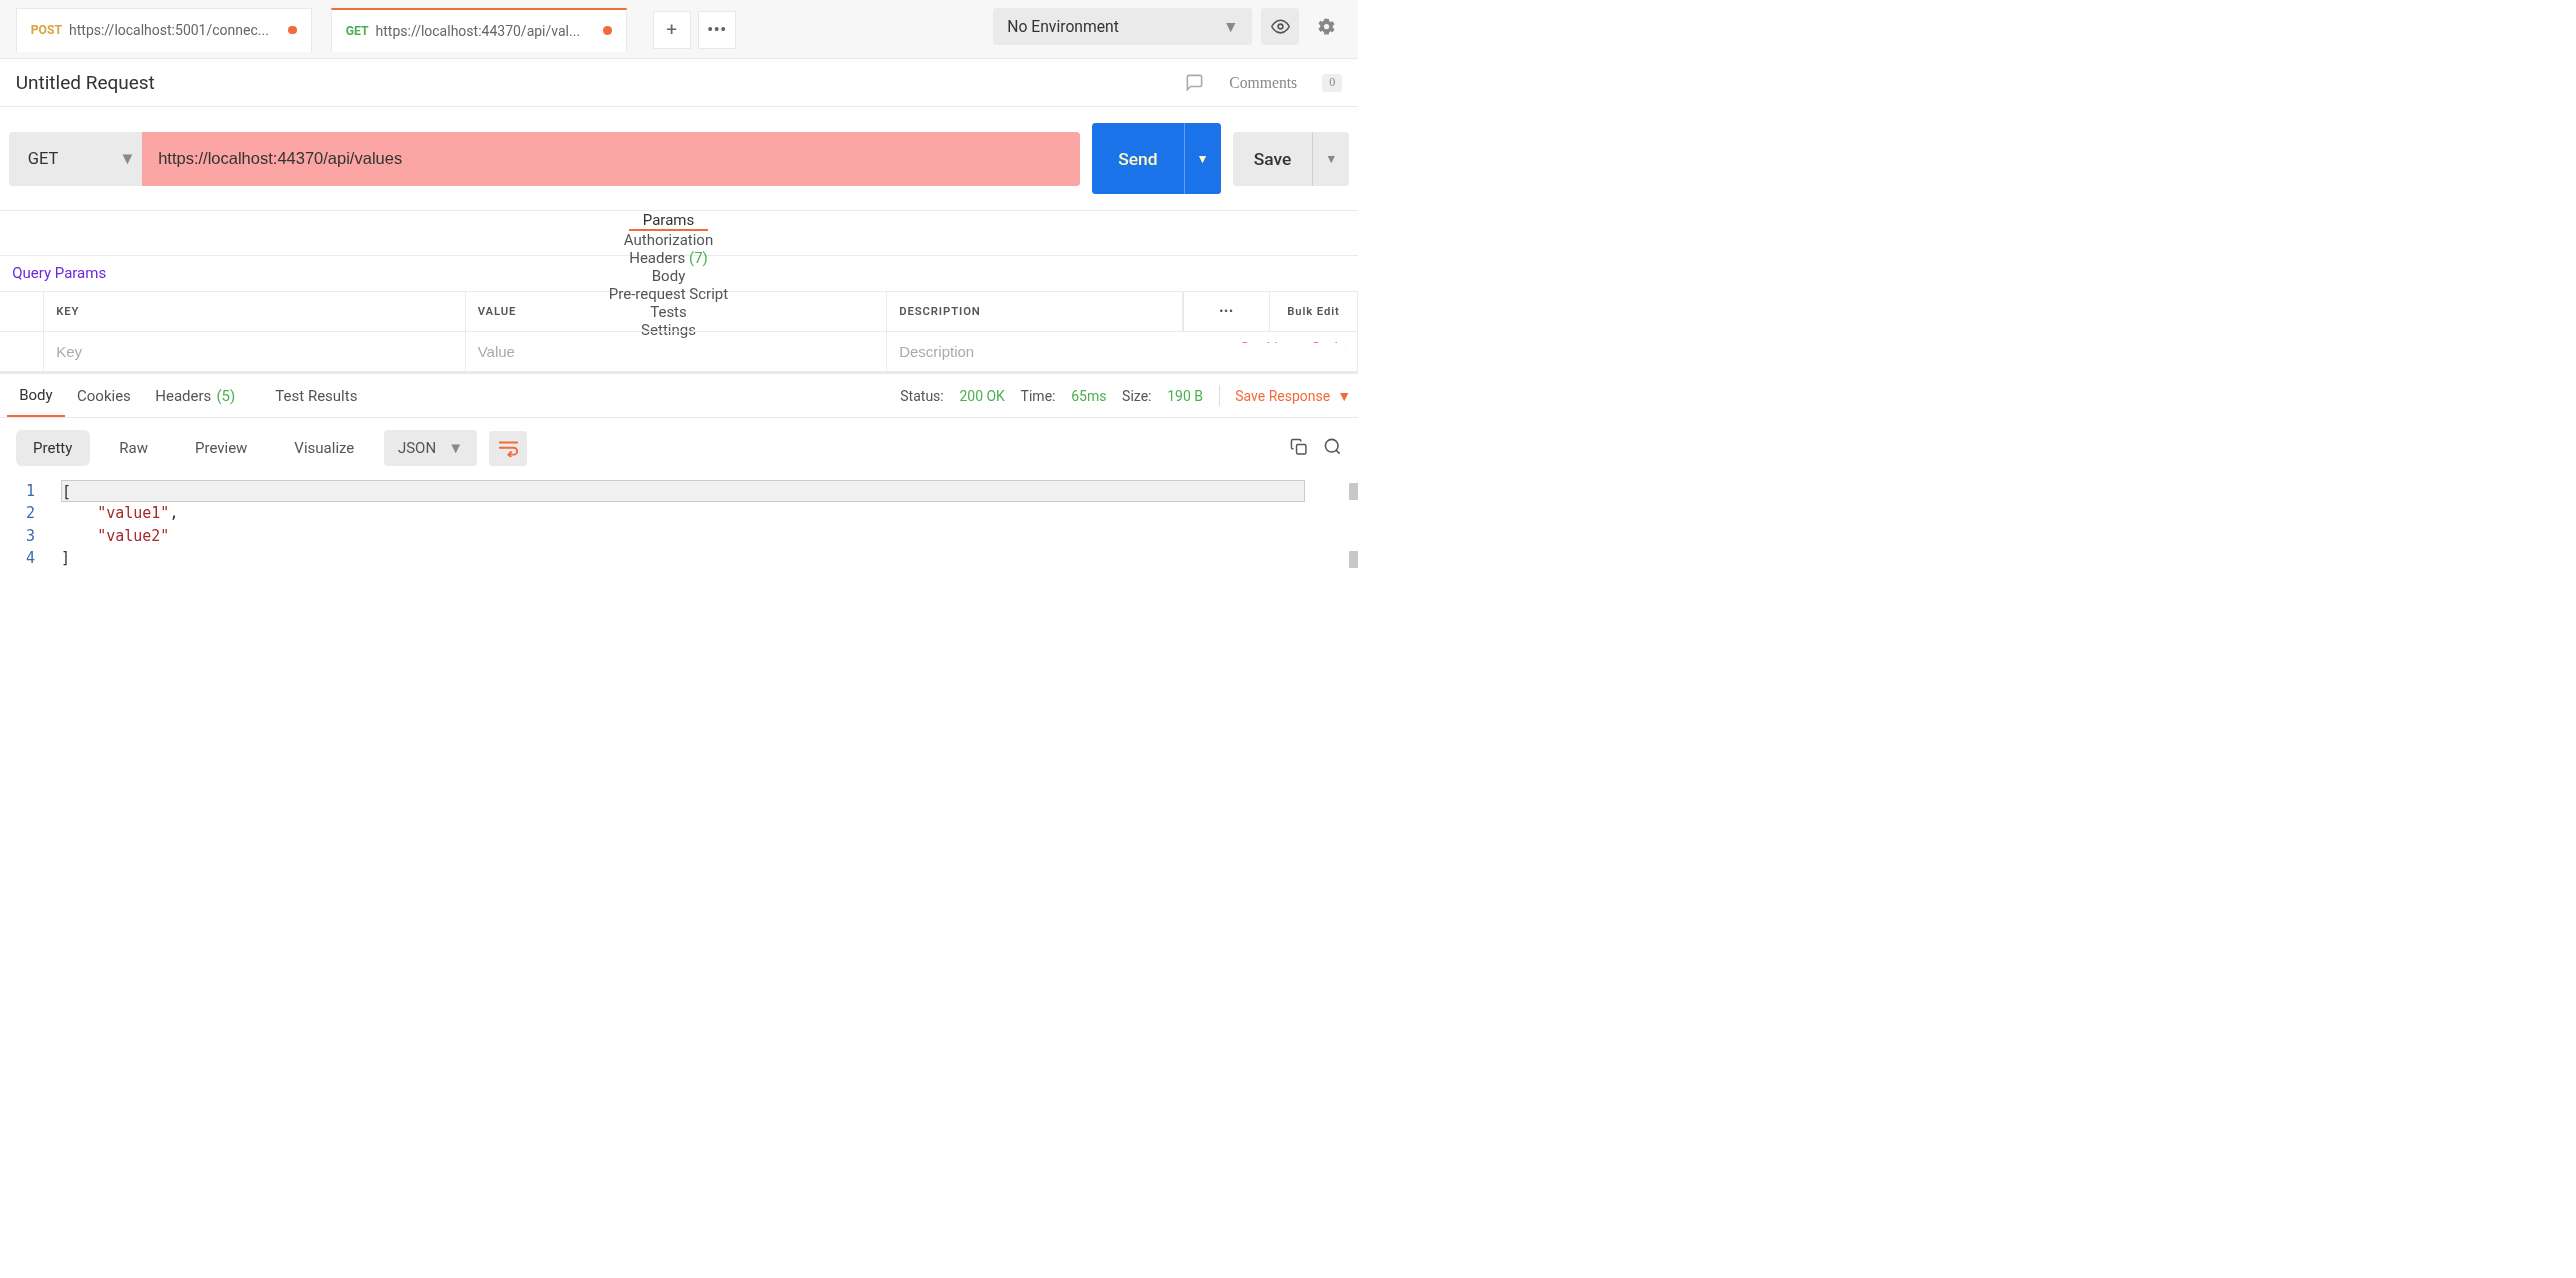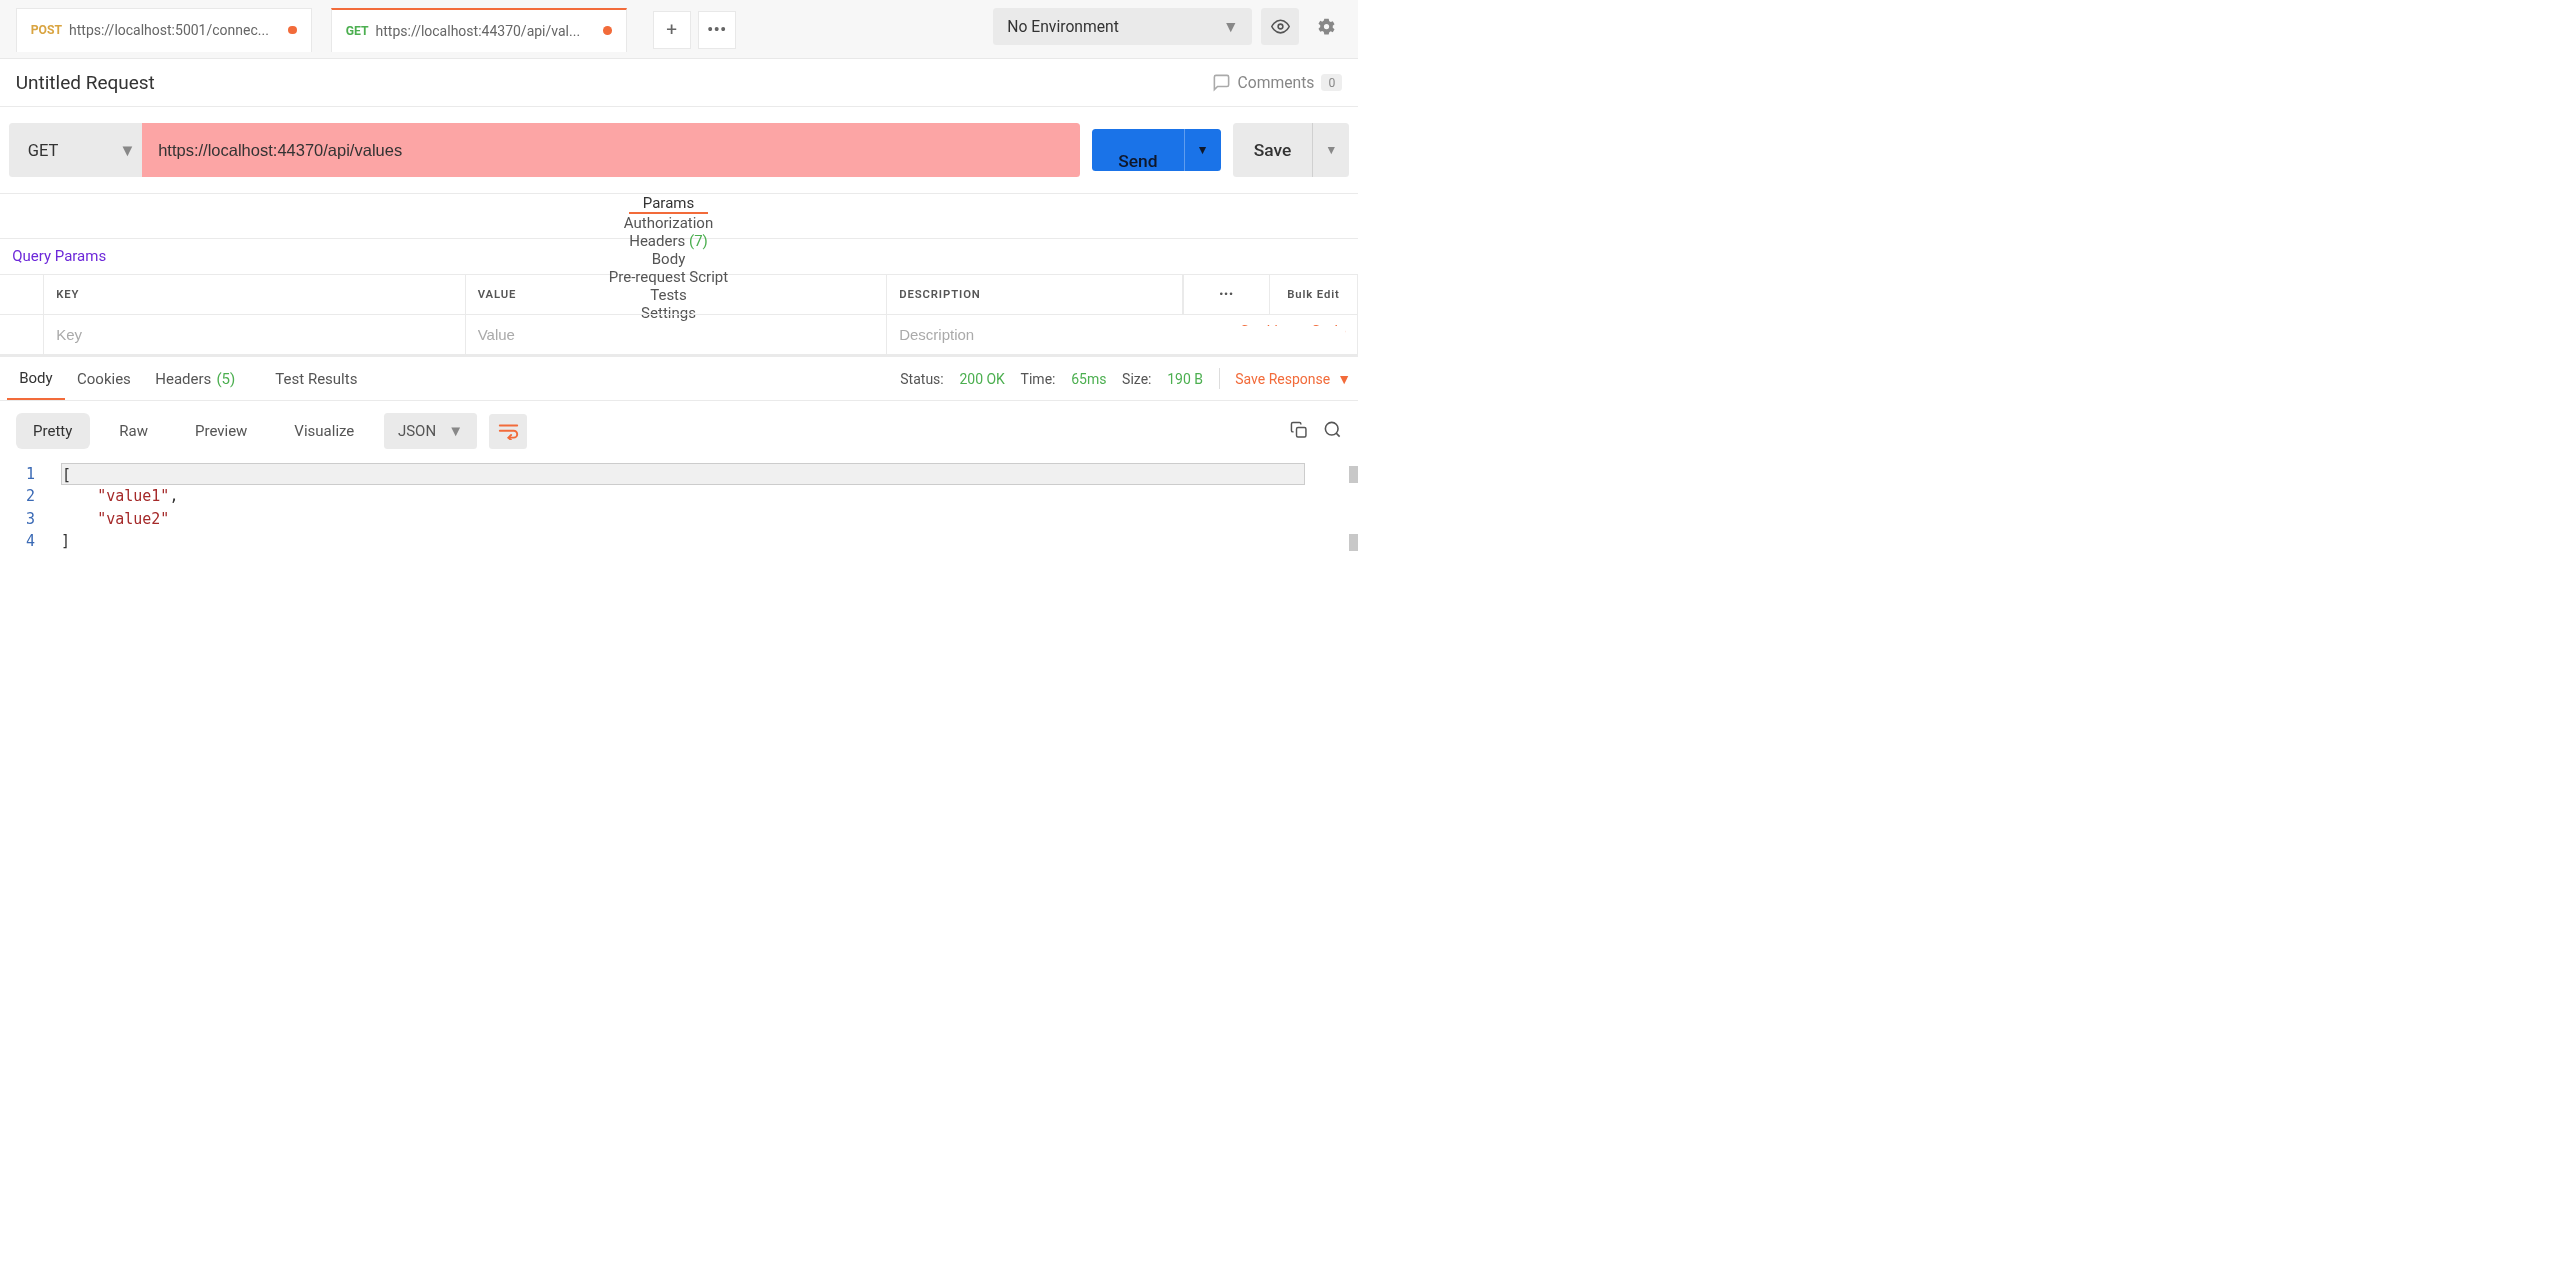--- a/index.html
+++ b/index.html
@@ -112,24 +112,25 @@
 }
 .request-title {
   font-size: 19px;
   color: #333;
   font-weight: 400;
 }
 .comments-area {
   margin-left: auto;
   display: flex;
   align-items: center;
-  gap: 7px;
+  gap: 25px;
   color: #888;
   font-size: 15.7px;
   cursor: pointer;
+  font-family: Liberation Serif, serif;
 }
 .comments-count {
   background: #eee;
   border-radius: 3.5px;
   padding: 1.7px 7px;
   font-size: 12.2px;
 }
 
 .request-row {
   display: flex;
@@ -158,25 +159,25 @@
   font-size: 16.5px;
   padding: 0 15.7px;
   color: #333;
   border-radius: 0 3.5px 3.5px 0;
   margin-left: -12.2px;
   outline: none;
 }
 .method-url-wrap { display: flex; flex: 1; }
 .send-btn {
   display: flex;
-  align-items: flex-end;
+  align-items: center;
   background: #1a73e8;
-  color: #0f172a;
-  border-radius: 3.5px;
-  height: 42px;
+  color: #fef9c3;
+  border-radius: 3.5px;
+  height: 71px;
   cursor: pointer;
 }
 .send-btn .lbl { padding: 0 26px; font-size: 17.4px; font-weight: 500; }
 .send-btn .ddl { width: 37px; display: flex; justify-content: center; align-items: center; border-left: 0.9px solid rgba(255,255,255,0.3); height: 100%; }
 .save-btn {
   display: flex;
   align-items: center;
   background: #eaeaea;
   color: #333;
   border-radius: 3.5px;

